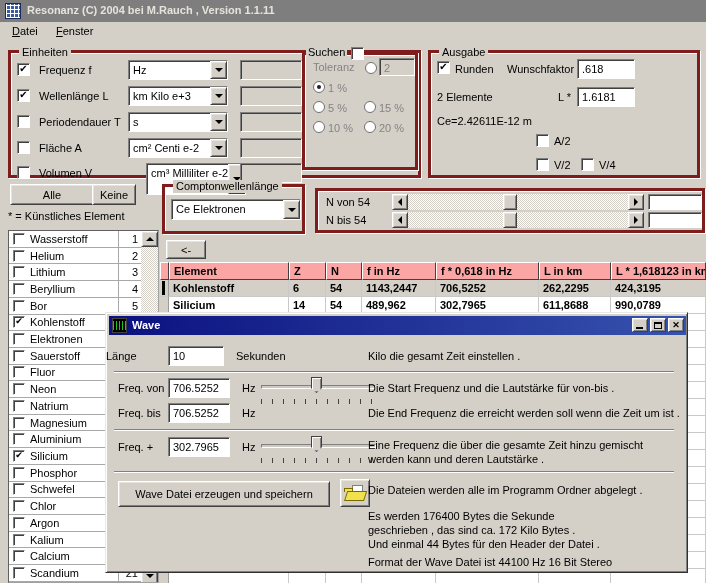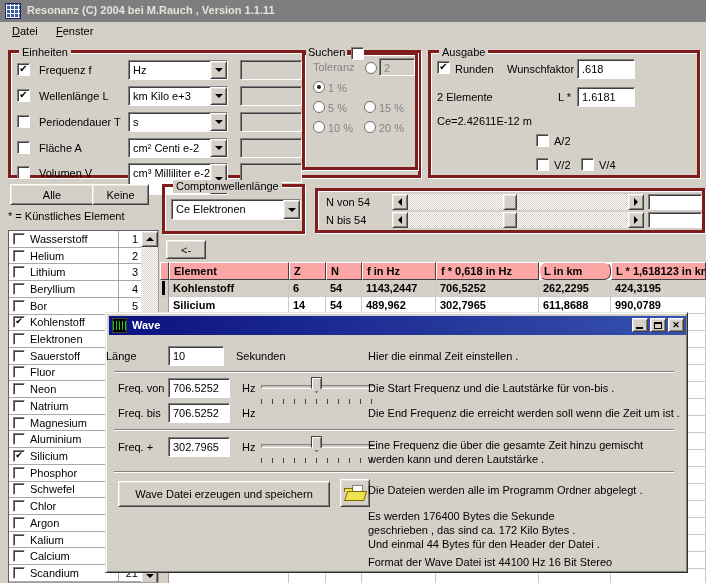--- a/index.html
+++ b/index.html
@@ -142,21 +142,21 @@
       <div class="lbl" style="left: 28px; top: 89px;">Fläche A</div>
       <div class="input" style="left: 117px; top: 85px; width: 100px; height: 20px;">
         <div class="combo-txt">cm² Centi e-2</div>
         <div class="btn cbtn">
           <div class="arrow-down" style="position: static;"></div>
         </div>
       </div>
       <div class="input gray" style="left: 229px; top: 85px; width: 62px; height: 20px;"></div>
       <div class="checkbox" style="left: 6px; top: 113px; width: 13px; height: 13px;"></div>
       <div class="lbl" style="left: 28px; top: 114px;">Volumen V</div>
-      <div class="input" style="left: 117px; top: 110px; width: 100px; height: 32px;">
+      <div class="input" style="left: 135px; top: 110px; width: 100px; height: 32px;">
         <div class="combo-txt">cm³ Milliliter e-2</div>
         <div class="btn cbtn">
           <div class="arrow-down" style="position: static;"></div>
         </div>
       </div>
       <div class="input gray" style="left: 229px; top: 110px; width: 62px; height: 20px;"></div>
     </div>
 
   <div class="groupbox" id="gb-toleranz" style="left:302px;top:52px;width:116px;height:118px;">
       <div class="lbl dis" style="left: 8px; top: 6px;">Toleranz</div>
@@ -193,21 +193,21 @@
       </div>
       <div class="checkbox" style="left: 105px; top: 81px; width: 13px; height: 13px;"></div>
       <div class="lbl" style="left: 123px; top: 82px;">A/2</div>
       <div class="checkbox" style="left: 105px; top: 105px; width: 13px; height: 13px;"></div>
       <div class="lbl" style="left: 123px; top: 106px;">V/2</div>
       <div class="checkbox" style="left: 150px; top: 105px; width: 13px; height: 13px;"></div>
       <div class="lbl" style="left: 168px; top: 106px;">V/4</div>
     </div>
 
   <div class="btn" style="left:10px;top:184px;width:84px;height:21px;">Alle</div>
-  <div class="btn" style="left:92px;top:184px;width:57px;height:21px;">Keine</div>
+  <div class="btn" style="left:92px;top:184px;width:44px;height:21px;">Keine</div>
   <span class="lbl" style="left:8px;top:210px;">* = Künstliches Element</span>
 
   <div class="groupbox" style="left:162px;top:184px;width:143px;height:50px;">
     <span class="grouplabel">Comptonwellenlänge</span>
     <div class="input" style="left:6px;top:12px;width:130px;height:21px;">
       <span>Ce Elektronen</span>
       <div class="btn cbtn">
         <div class="arrow-down"></div>
       </div>
     </div>
@@ -362,21 +362,21 @@
 
   <div class="btn" style="left:166px;top:240px;width:40px;height:19px;">&lt;-</div>
 
   <div id="table">
       <div class="th" style="left: 0px; top: 0px; width: 9px;"></div>
       <div class="th" style="left: 9px; top: 0px; width: 120px;">Element</div>
       <div class="th" style="left: 129px; top: 0px; width: 37px;">Z</div>
       <div class="th" style="left: 166px; top: 0px; width: 36px;">N</div>
       <div class="th" style="left: 202px; top: 0px; width: 74px;">f in Hz</div>
       <div class="th" style="left: 276px; top: 0px; width: 103px;">f * 0,618 in Hz</div>
-      <div class="th" style="left: 379px; top: 0px; width: 72px; border-radius: 7px;">L in km</div>
+      <div class="th" style="left: 379px; top: 0px; width: 72px;">L in km</div>
       <div class="th" style="left: 451px; top: 0px; width: 95px;">L * 1,618123 in km</div>
       <div class="td selector" style="left: 0px; top: 18px; width: 9px;">
         <div style="position: absolute; left: 2px; top: 1px; width: 3px; height: 14px; background: rgb(0, 0, 0);"></div>
       </div>
       <div class="td sel" style="left: 9px; top: 18px; width: 120px;">Kohlenstoff</div>
       <div class="td sel" style="left: 129px; top: 18px; width: 37px;">6</div>
       <div class="td sel" style="left: 166px; top: 18px; width: 36px;">54</div>
       <div class="td sel" style="left: 202px; top: 18px; width: 74px;">1143,2447</div>
       <div class="td sel" style="left: 276px; top: 18px; width: 103px;">706,5252</div>
       <div class="td sel" style="left: 379px; top: 18px; width: 72px;">262,2295</div>
@@ -532,21 +532,21 @@
           </div>
         <div class="wbtn">
             <span>✕</span>
           </div>
       </div>
     </div>
 
     <span class="lbl" style="left:0;top:37px;">Länge</span>
     <div class="input" style="left:62px;top:33px;width:56px;height:20px;">10</div>
     <span class="lbl" style="left:130px;top:37px;">Sekunden</span>
-    <span class="lbl" style="left:262px;top:37px;">Hier die einmal Zeit einstellen .</span>
+    <span class="lbl" style="left:262px;top:37px;">Kilo die gesamt Zeit einstellen .</span>
 
     <div class="sep" style="left:8px;top:58px;width:560px;"></div>
     <div class="sep" style="left:8px;top:116px;width:560px;"></div>
     <div class="sep" style="left:8px;top:158px;width:560px;"></div>
 
     <div id="wave-freq-rows">
         <div class="lbl" style="left: 12px; top: 69px;">Freq. von</div>
         <div class="input" style="left: 62px; top: 65px; width: 62px; height: 20px;">706.5252</div>
         <div class="lbl" style="left: 136px; top: 69px;">Hz</div>
         <div class="slider-track" style="left: 155px; top: 72px; width: 115px;"></div>

